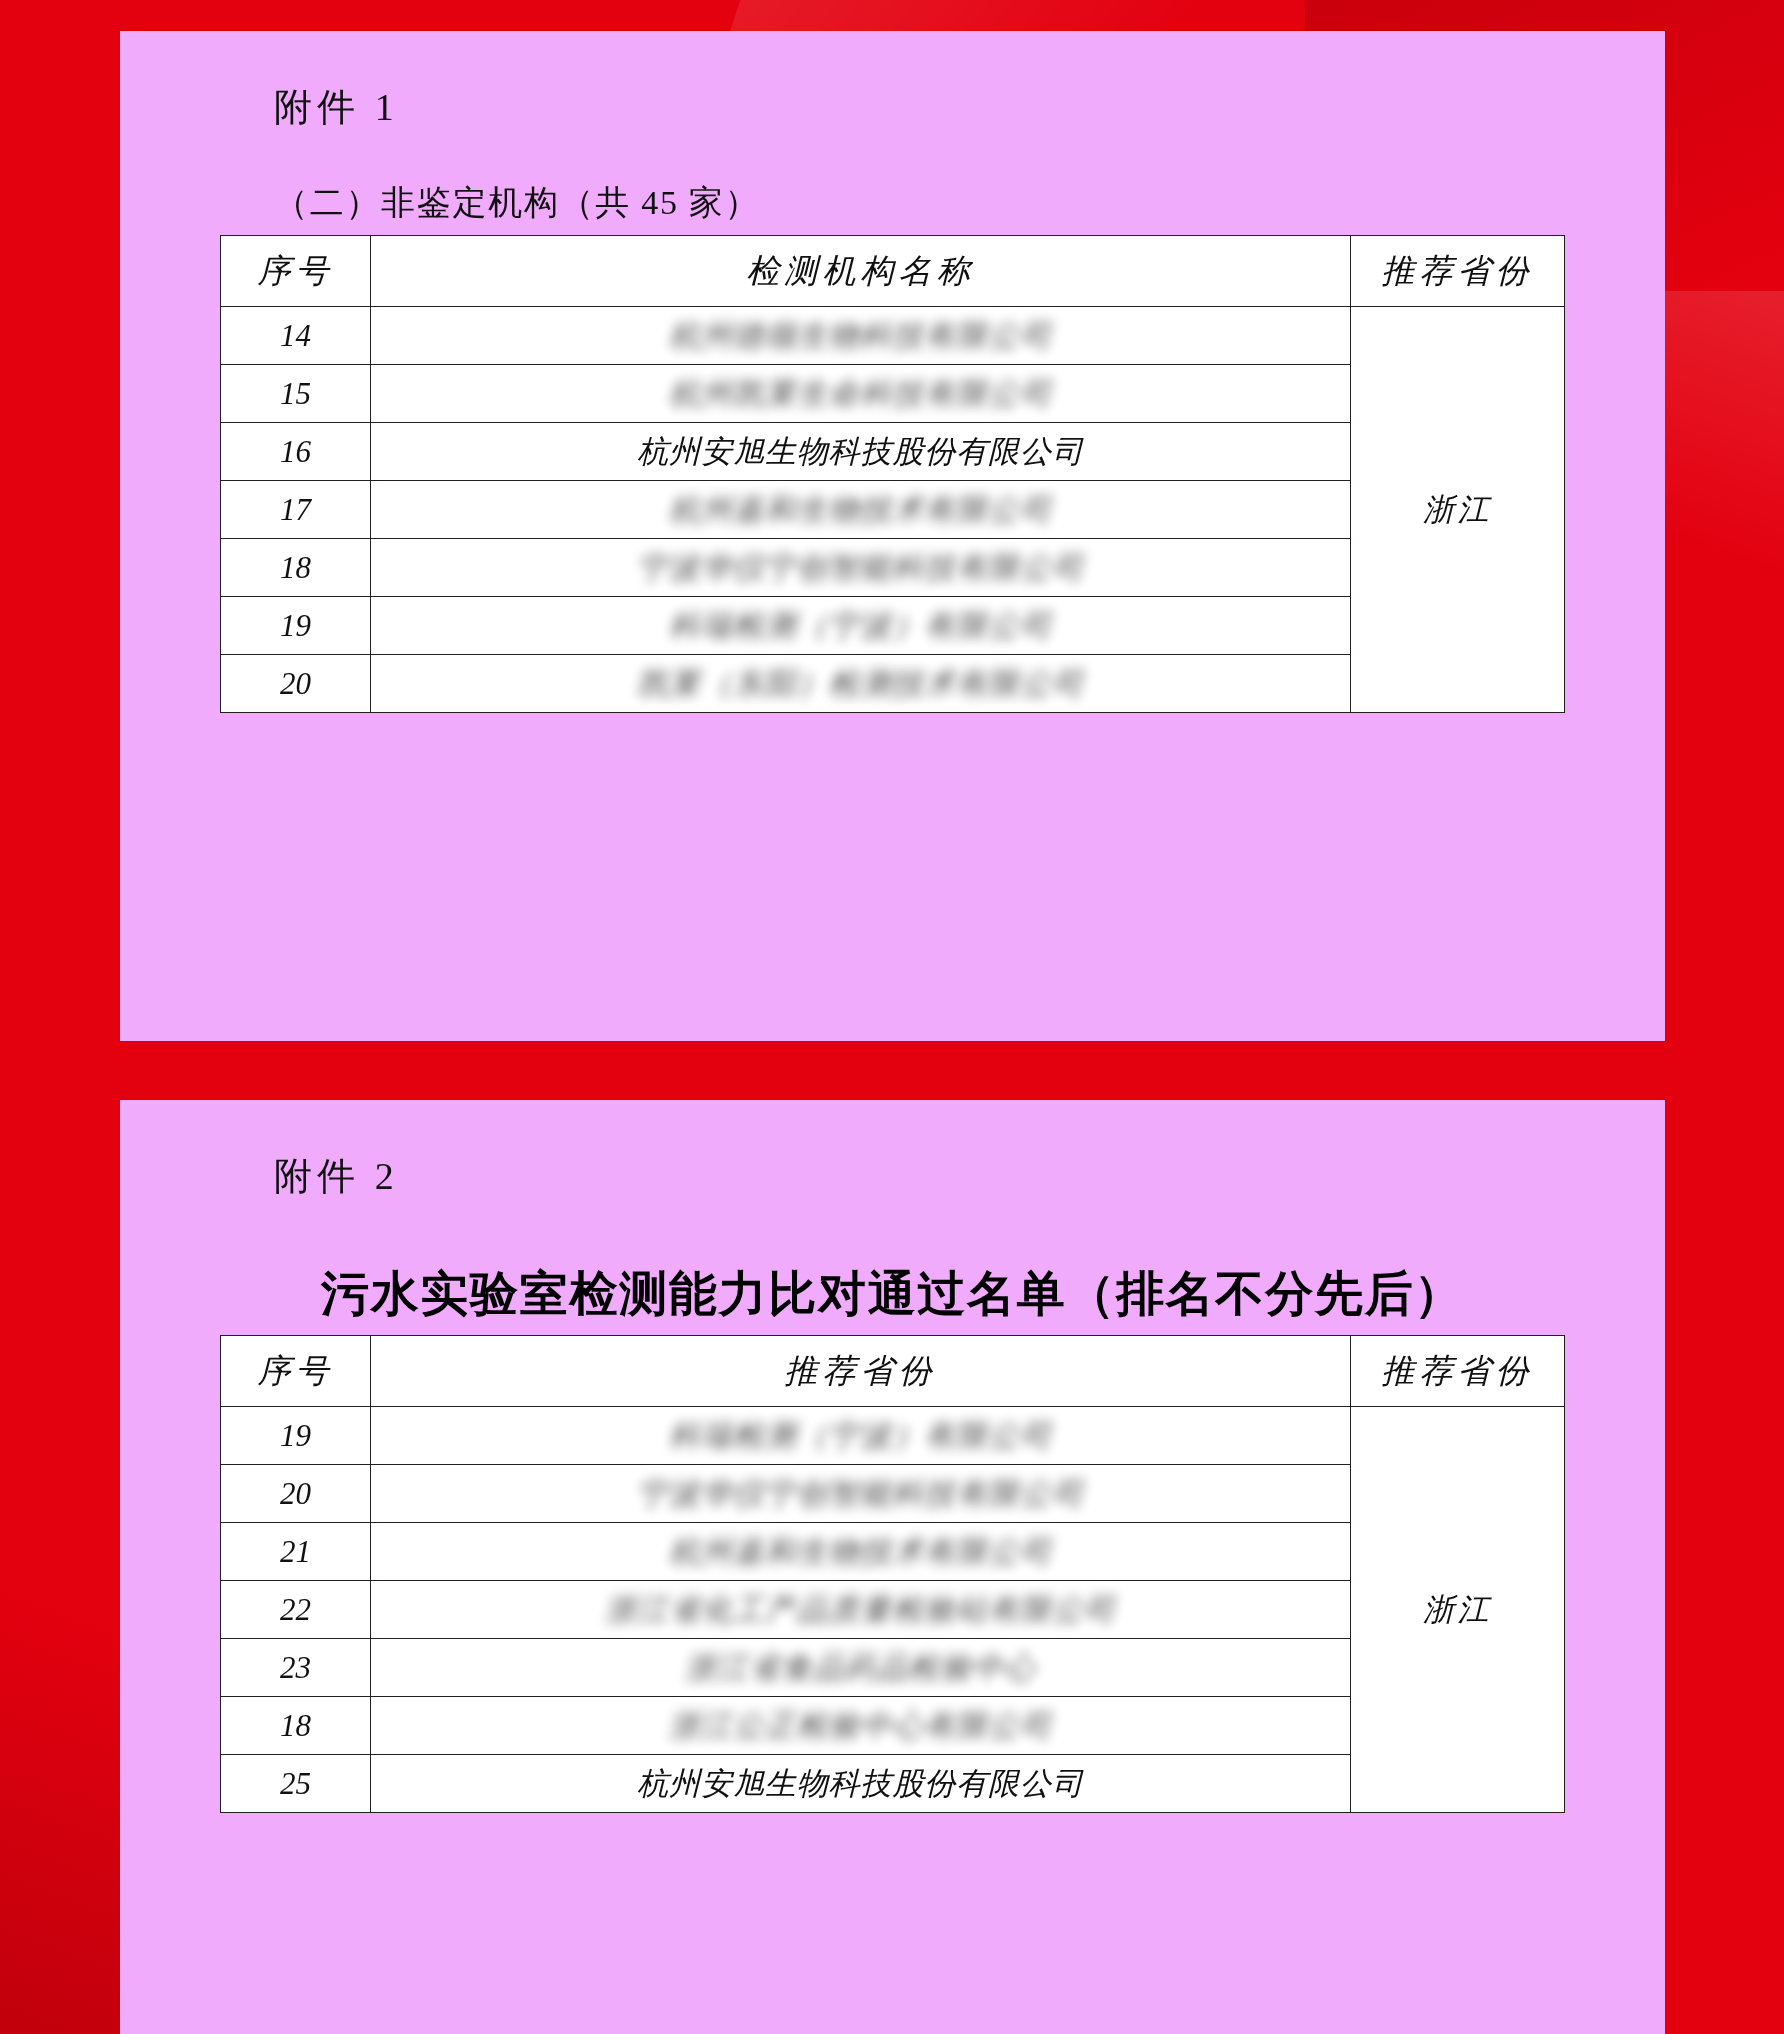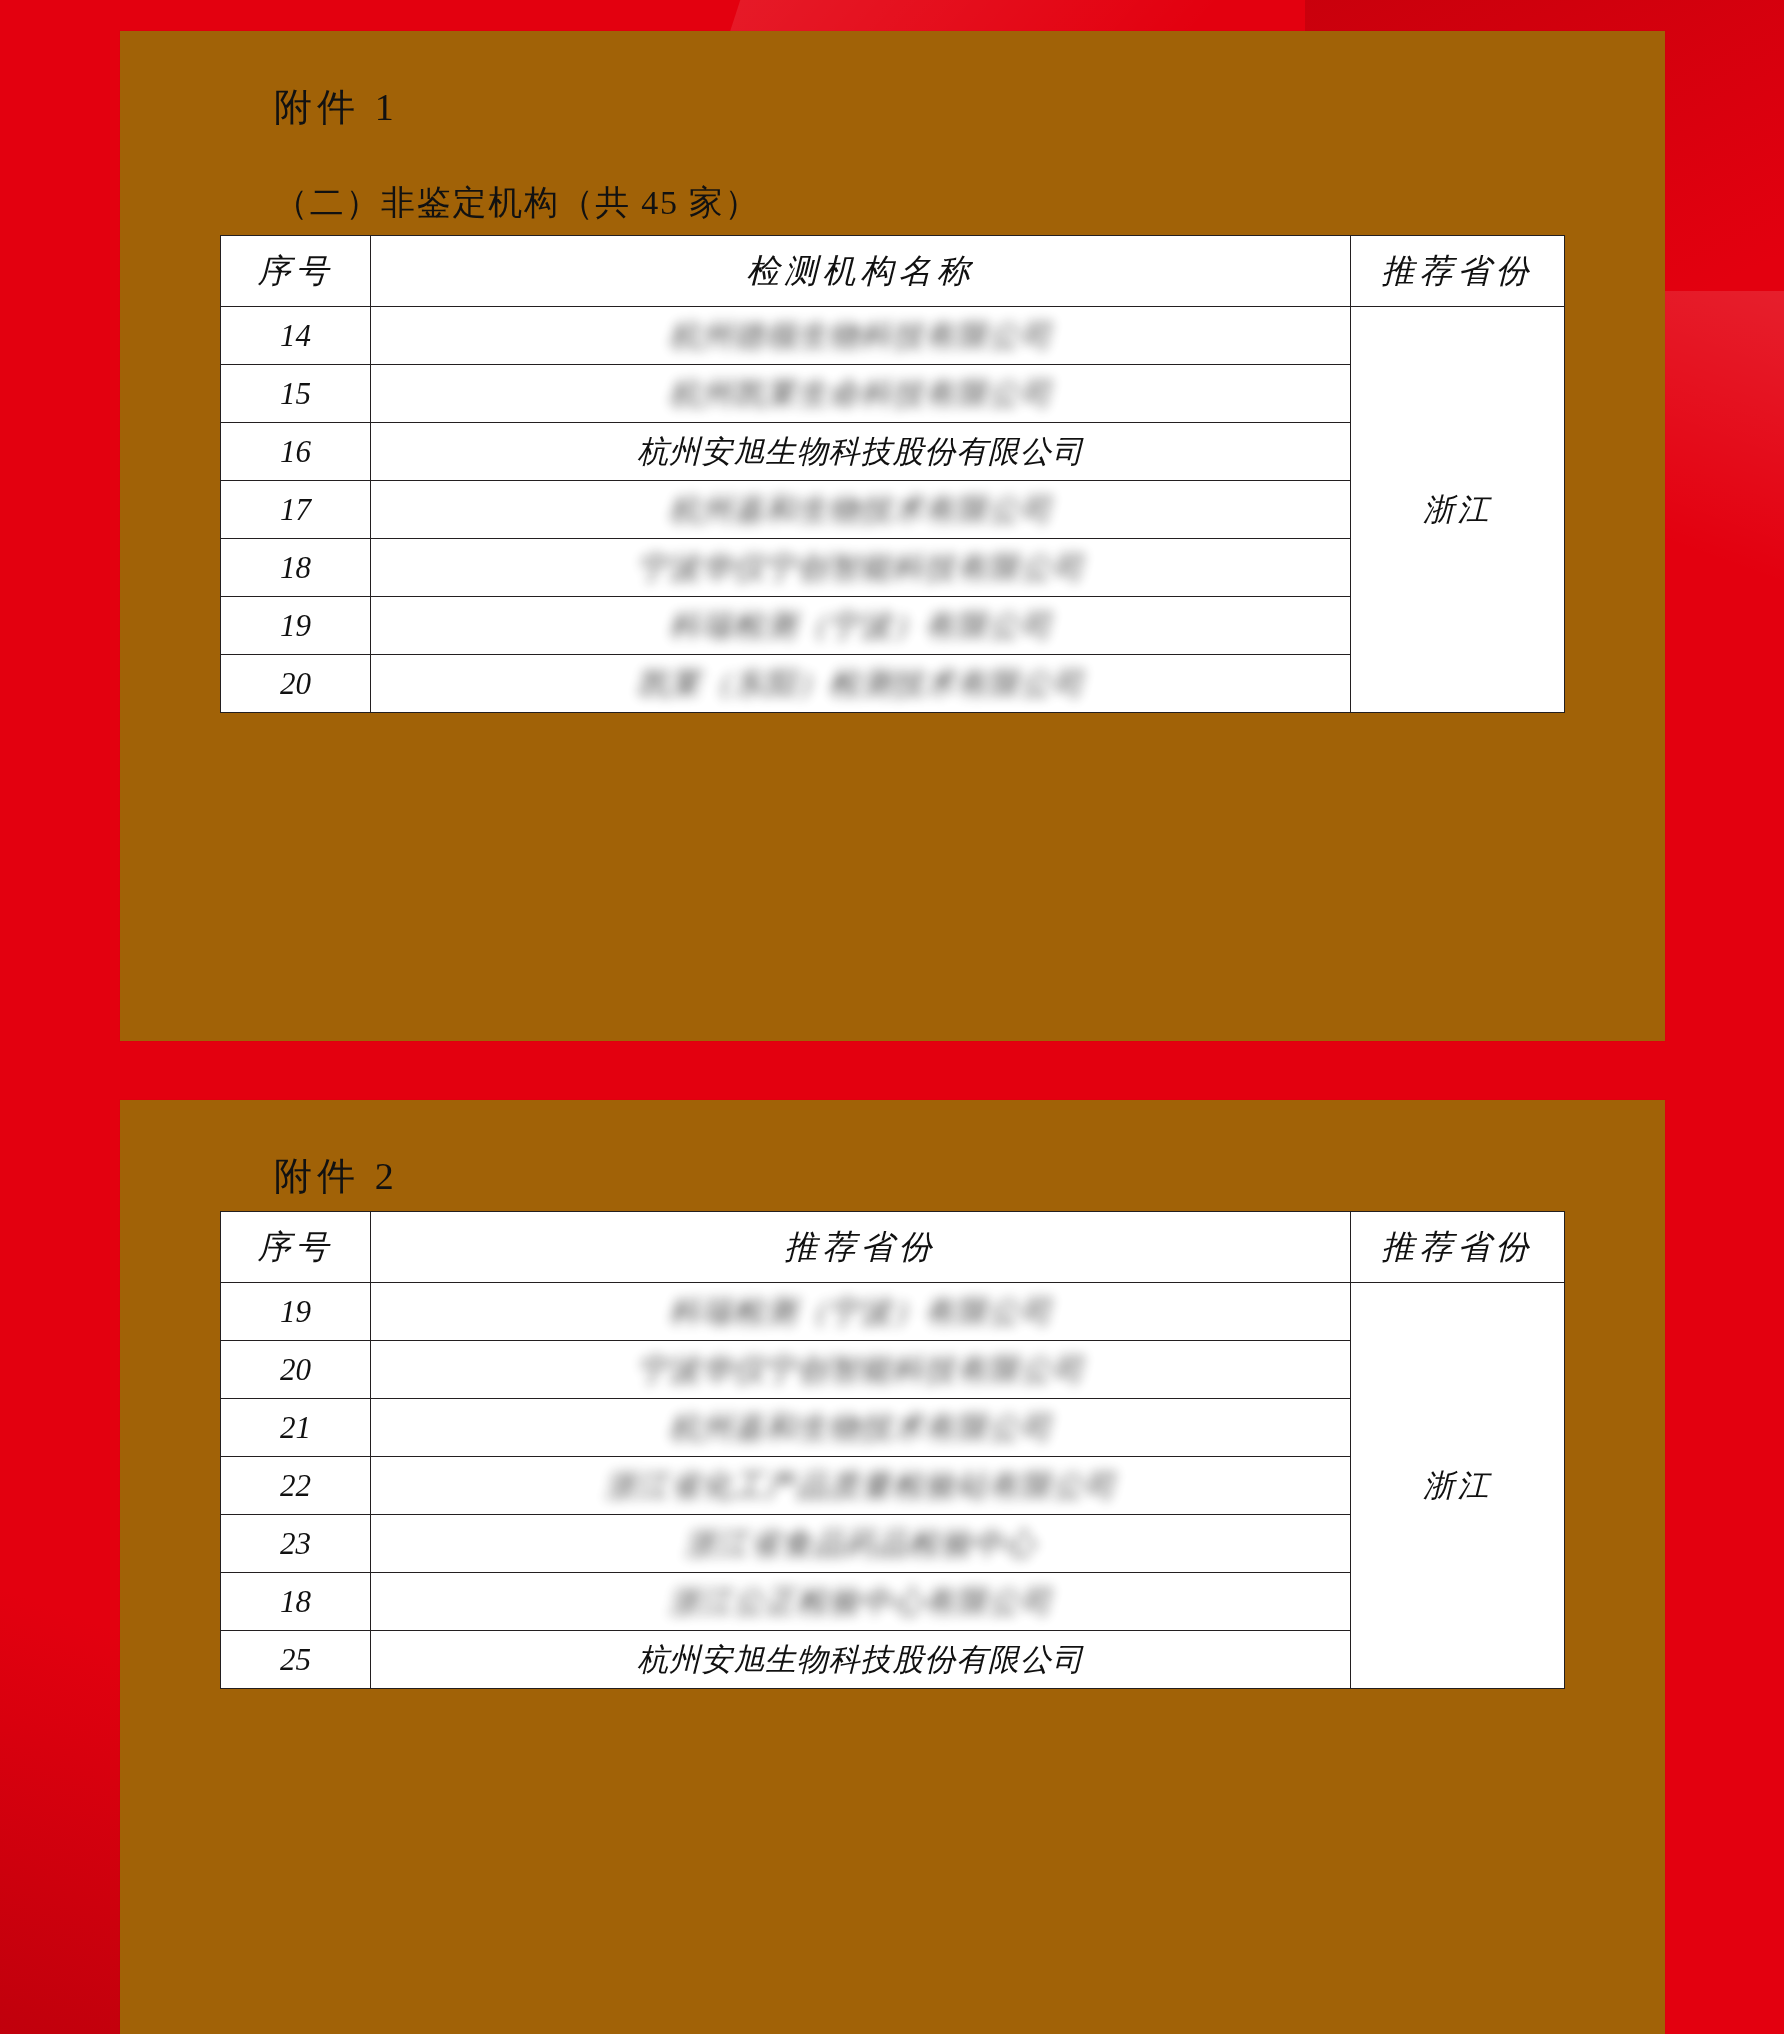--- a/index.html
+++ b/index.html
@@ -50,21 +50,21 @@
     left: 0;
     width: 531px;
     height: 445px;
     background: linear-gradient(20deg, rgba(150,0,8,0.45) 0%, rgba(227,0,15,0) 70%);
     pointer-events: none;
   }
 
   
   .card {
     position: absolute;
-    background: #a16207;
+    background: #f0abfc;
     box-shadow: 0 0 0 0.9px rgba(0,0,0,0.02);
   }
   #card-1 {
     left: 120px;
     top: 31px;
     width: 1545px;
     height: 1010px;
   }
   #card-2 {
     left: 120px;
@@ -227,20 +227,21 @@
       </tbody>
     </table>
   </div>
 </div>
 
 <div class="perforation"></div>
 
 <div class="card" id="card-2">
   <div class="inner">
     <div class="attachment-label">附件 2</div>
+    <div class="doc-title">污水实验室检测能力比对通过名单（排名不分先后）</div>
 
     <table class="doc-table">
       <colgroup>
         <col class="col-idx">
           <col class="col-name">
           <col class="col-prov">
       </colgroup>
       <thead>
         <tr>
           <th>序号</th>

